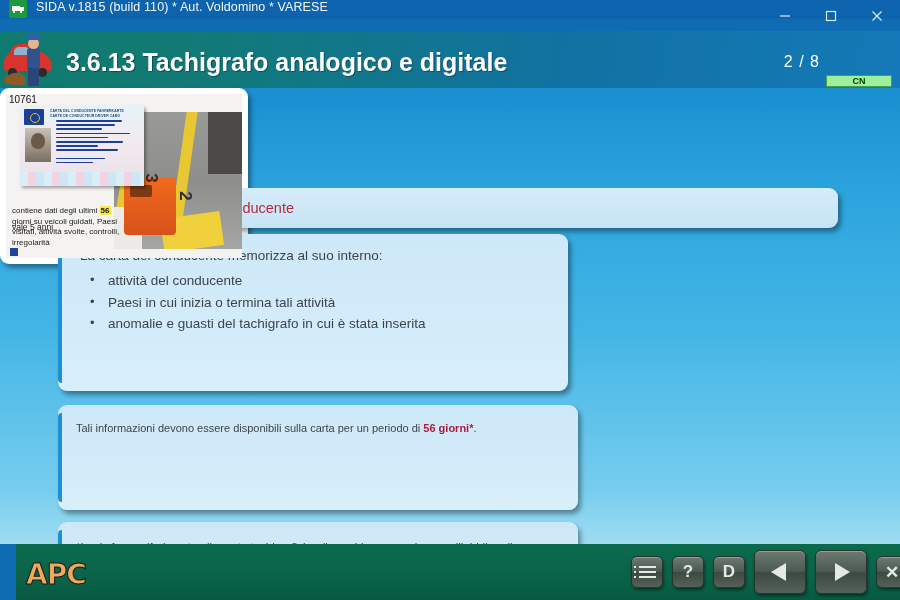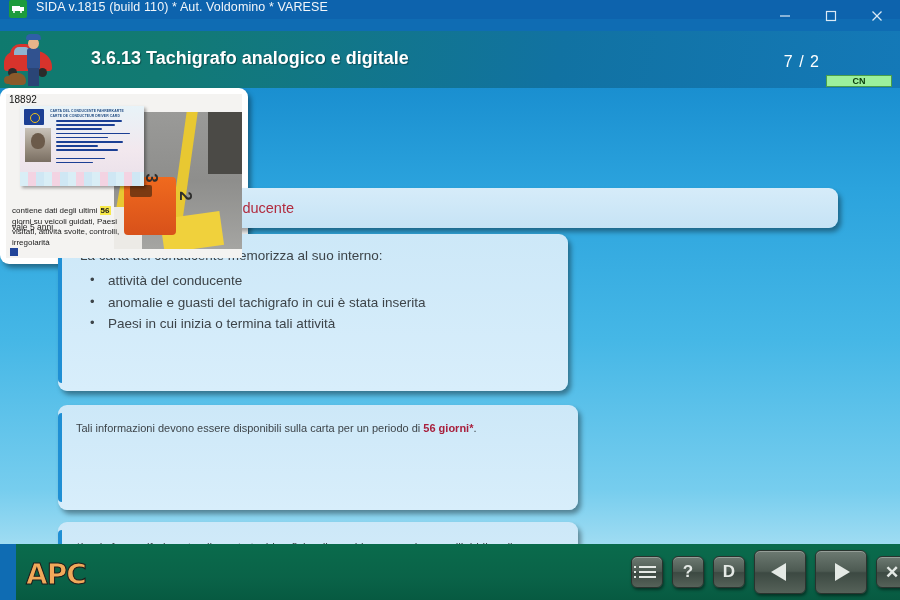--- a/index.html
+++ b/index.html
@@ -110,24 +110,23 @@
     width: 18px; height: 12px;
     background: #8a5a2b; border-radius: 6px 8px 4px 4px;
   }
   .m-dog2 {
     position: absolute; left: 2px; top: 47px;
     width: 8px; height: 8px;
     background: #8a5a2b; border-radius: 50%;
   }
   .header-title {
     position: absolute; left: 66px; top: 17px;
-    color: #ffffff; font-size: 18px; font-weight: bold;
+    color: #ffffff; font-size: 25px; font-weight: bold;
     text-shadow: 1px 1px 1px rgba(0,0,0,.35);
     white-space: nowrap;
-    margin-left: 25px;
   }
   .page-counter {
     position: absolute; right: 80px; top: 22px;
     color: #ffffff; font-size: 16px; letter-spacing: 1px;
   }
   .cn-badge {
     position: absolute; right: 8px; top: 44px;
     width: 66px;
   }
   .cn-top {
@@ -434,39 +433,39 @@
     <div class="m-wheel1"></div>
       <div class="m-wheel2"></div>
     <div class="m-dog"></div>
       <div class="m-dog2"></div>
     <div class="m-body"></div>
       <div class="m-legs"></div>
     <div class="m-head"></div>
       <div class="m-cap"></div>
   </div>
   <div class="header-title">3.6.13 Tachigrafo analogico e digitale</div>
-  <div class="page-counter">7 / 2</div>
+  <div class="page-counter">2 / 8</div>
   <div class="cn-badge">
     <div class="cn-top">CN</div>
 
   </div>
 </div>
 
 <div class="body-area">
 
   <div class="card" id="card-title">
     <div class="title-text">Carta tachigrafica del conducente</div>
   </div>
 
   <div class="card" id="card-list">
     <div class="lead">La carta del conducente memorizza al suo interno:</div>
     <ul class="bullets">
       <li>attività del conducente</li>
+      <li>Paesi in cui inizia o termina tali attività</li>
       <li>anomalie e guasti del tachigrafo in cui è stata inserita</li>
-      <li>Paesi in cui inizia o termina tali attività</li>
     </ul>
   </div>
 
   <div class="card" id="card-info">
     <div class="info-p"><span>Tali informazioni devono essere disponibili sulla carta per un periodo di </span><span class="hl">56 giorni*</span><span>.</span></div>
   </div>
 
   <div class="card" id="card-note">
     <div class="note-p">*I quiz fanno riferimento alle carte tachigrafiche di vecchia generazione e all’obbligo di documentare le attività dei 28 giorni precedenti. In realtà dal 1° gennaio 2025 bisogna giustificare le attività dei 56 giorni precedenti (Regolamento UE 1054/2020 - Pacchetto Mobilità)</div>
   </div>
@@ -500,21 +499,21 @@
             <div style="width:80%"></div>
           <div style="width:50%"></div>
             <div style="width:74%"></div>
           <div style="width:0"></div>
           <div style="width:58%"></div>
             <div style="width:44%"></div>
         </div>
         <div class="idc-strip"></div>
       </div>
 
-      <div class="pic-id">18892</div>
+      <div class="pic-id">10761</div>
       <div class="pic-cap-title">vale 5 anni</div>
       <div class="pic-cap"><span>contiene dati degli ultimi </span><span class="hl-yellow">56</span><span> giorni su veicoli guidati, Paesi visitati, attività svolte, controlli, irregolarità</span></div>
       <div class="pic-logo"></div>
     </div>
   </div>
 
 </div>
 
 <div class="footer">
   <div class="apc-logo">APC</div>

